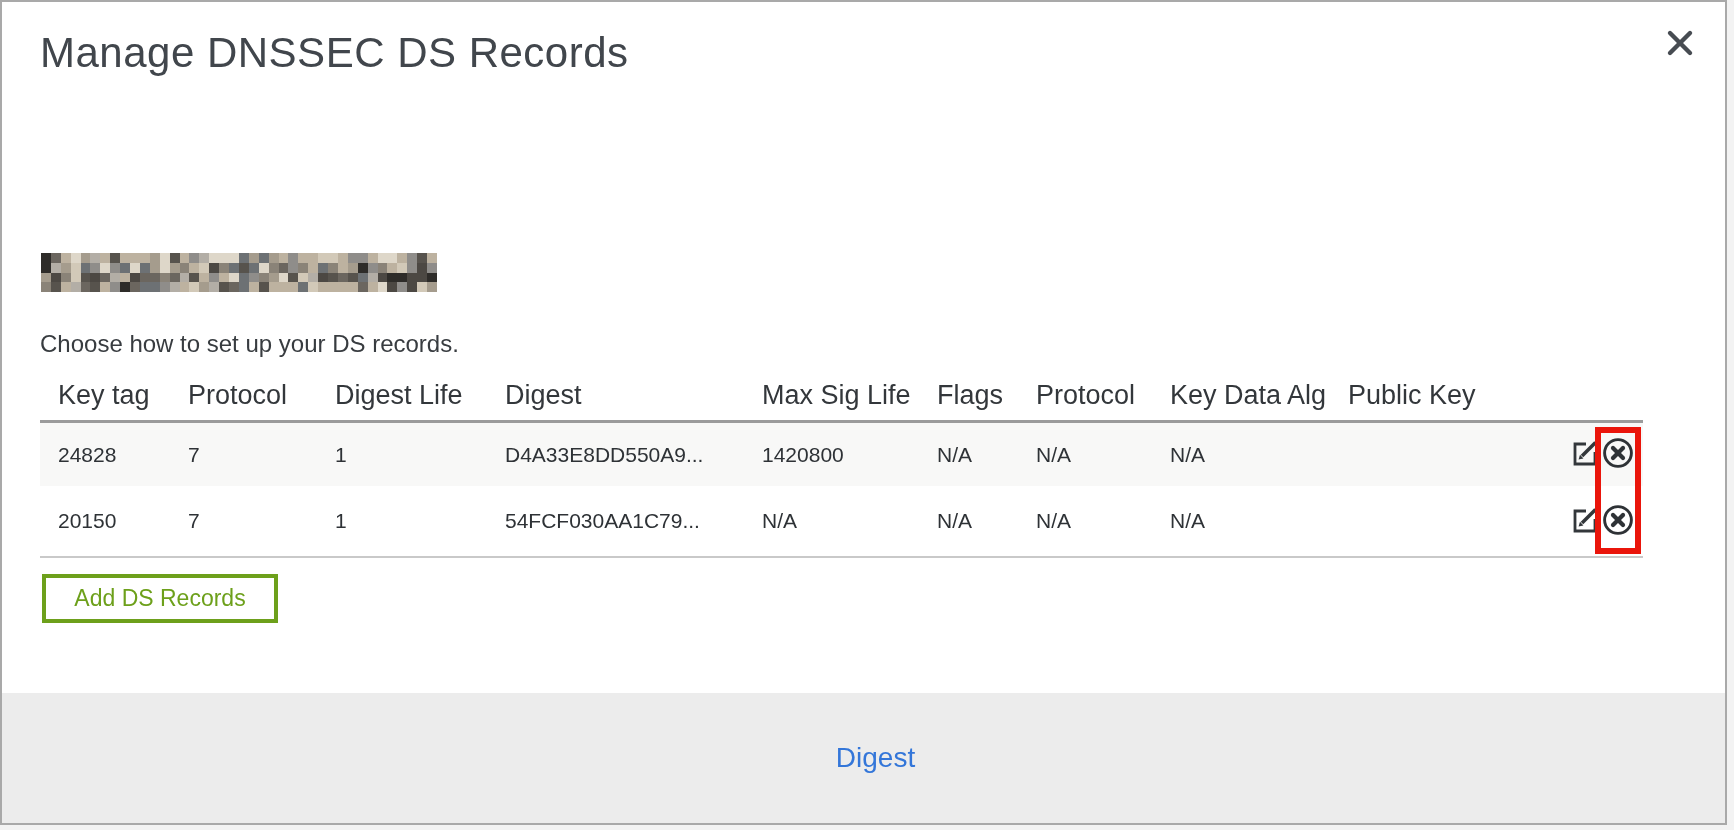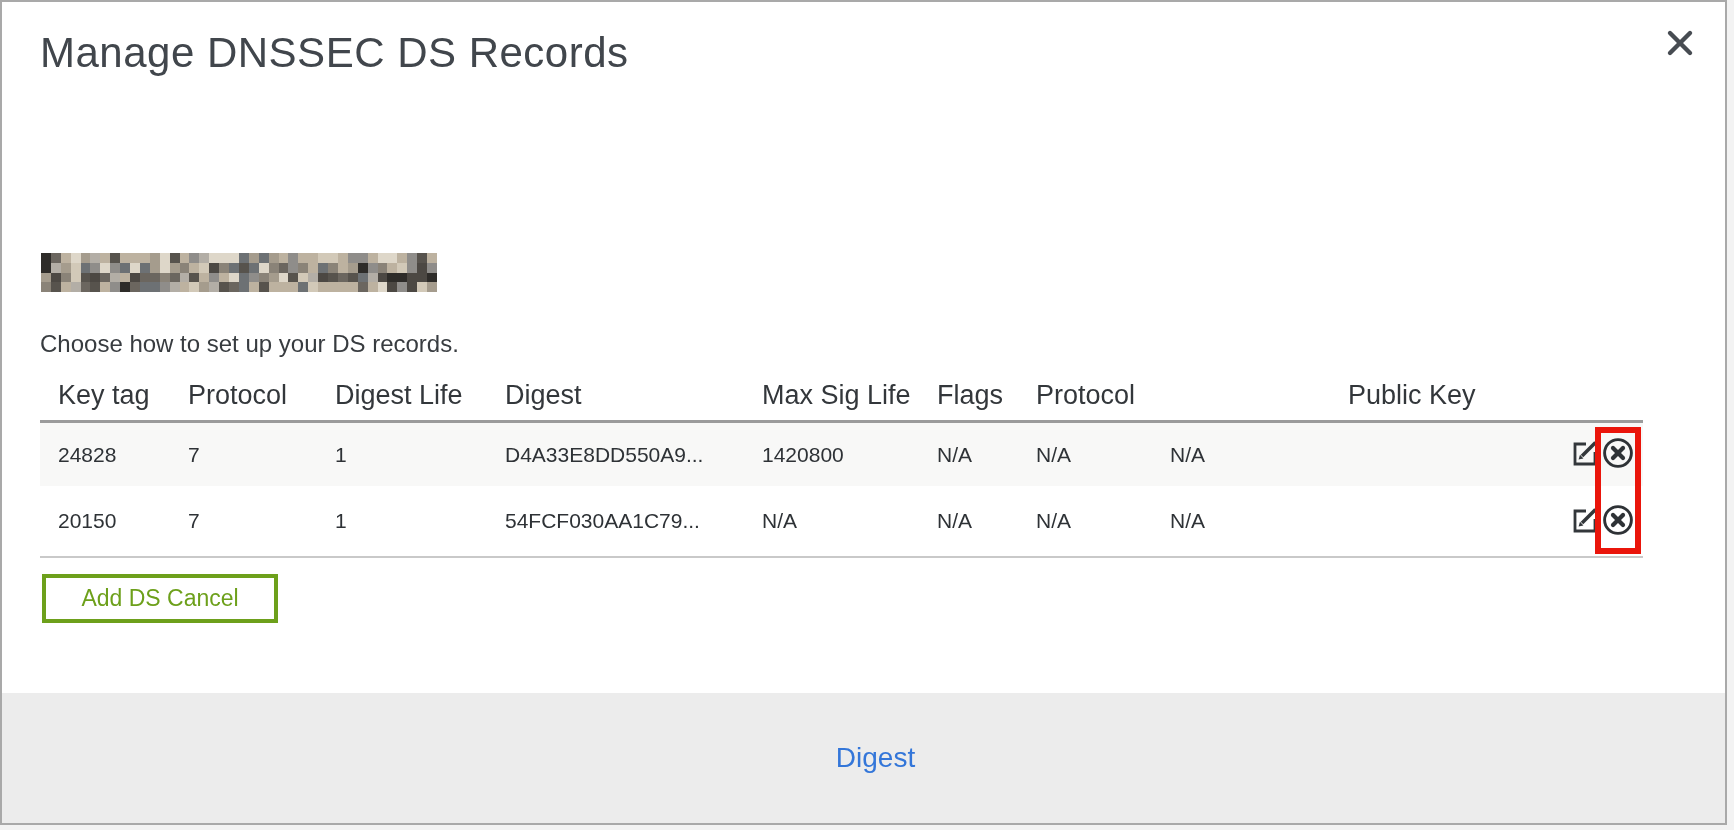--- a/index.html
+++ b/index.html
@@ -309,20 +309,21 @@
   <div class="ds-table">
 
     <div class="thead">
       <div class="th c0">Key tag</div>
       <div class="th c1">Protocol</div>
       <div class="th c2">Digest Life</div>
       <div class="th c3">Digest</div>
       <div class="th c4">Max Sig Life</div>
       <div class="th c5">Flags</div>
       <div class="th c6">Protocol</div>
+      <div class="th c7">Key Data Alg</div>
       <div class="th c8">Public Key</div>
     </div>
     <div class="header-divider"></div>
 
     <div class="trow r0">
       <div class="td c0">24828</div>
       <div class="td c1">7</div>
       <div class="td c2">1</div>
       <div class="td c3">D4A33E8DD550A9...</div>
       <div class="td c4">1420800</div>
@@ -382,19 +383,19 @@
           </span>
         </button>
       </div>
     </div>
 
     <div class="table-bottom-border"></div>
 
     <div class="highlight-box"></div>
   </div>
 
-  <button class="add-btn">Add DS Cancel</button>
+  <button class="add-btn">Add DS Records</button>
 
   <div class="footer">
     <button class="cancel-btn">Digest</button>
   </div>
 
 </div>
 
 </body></html>

